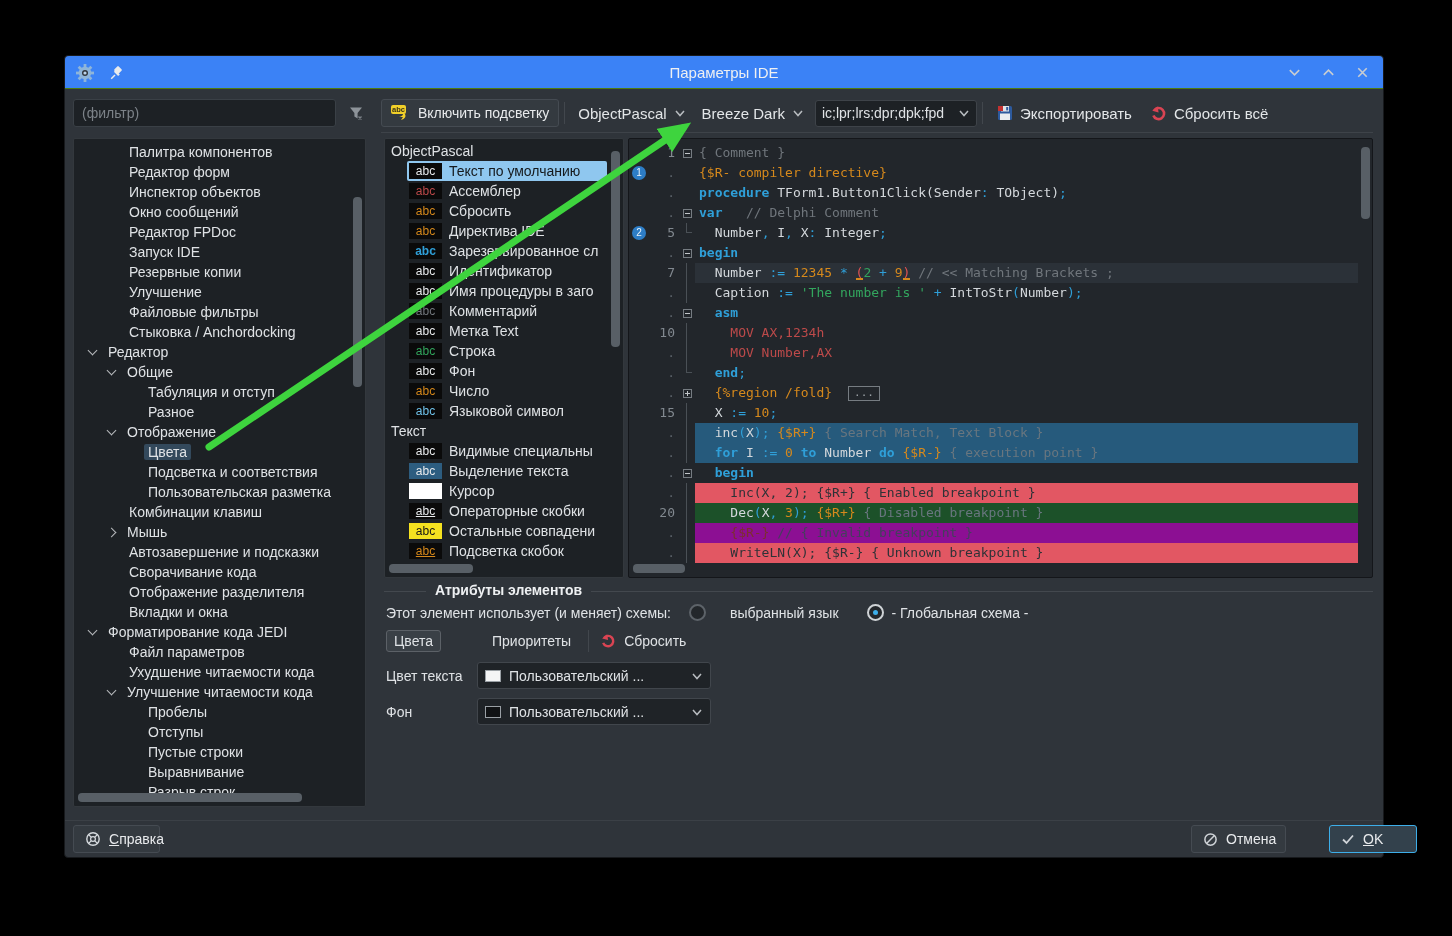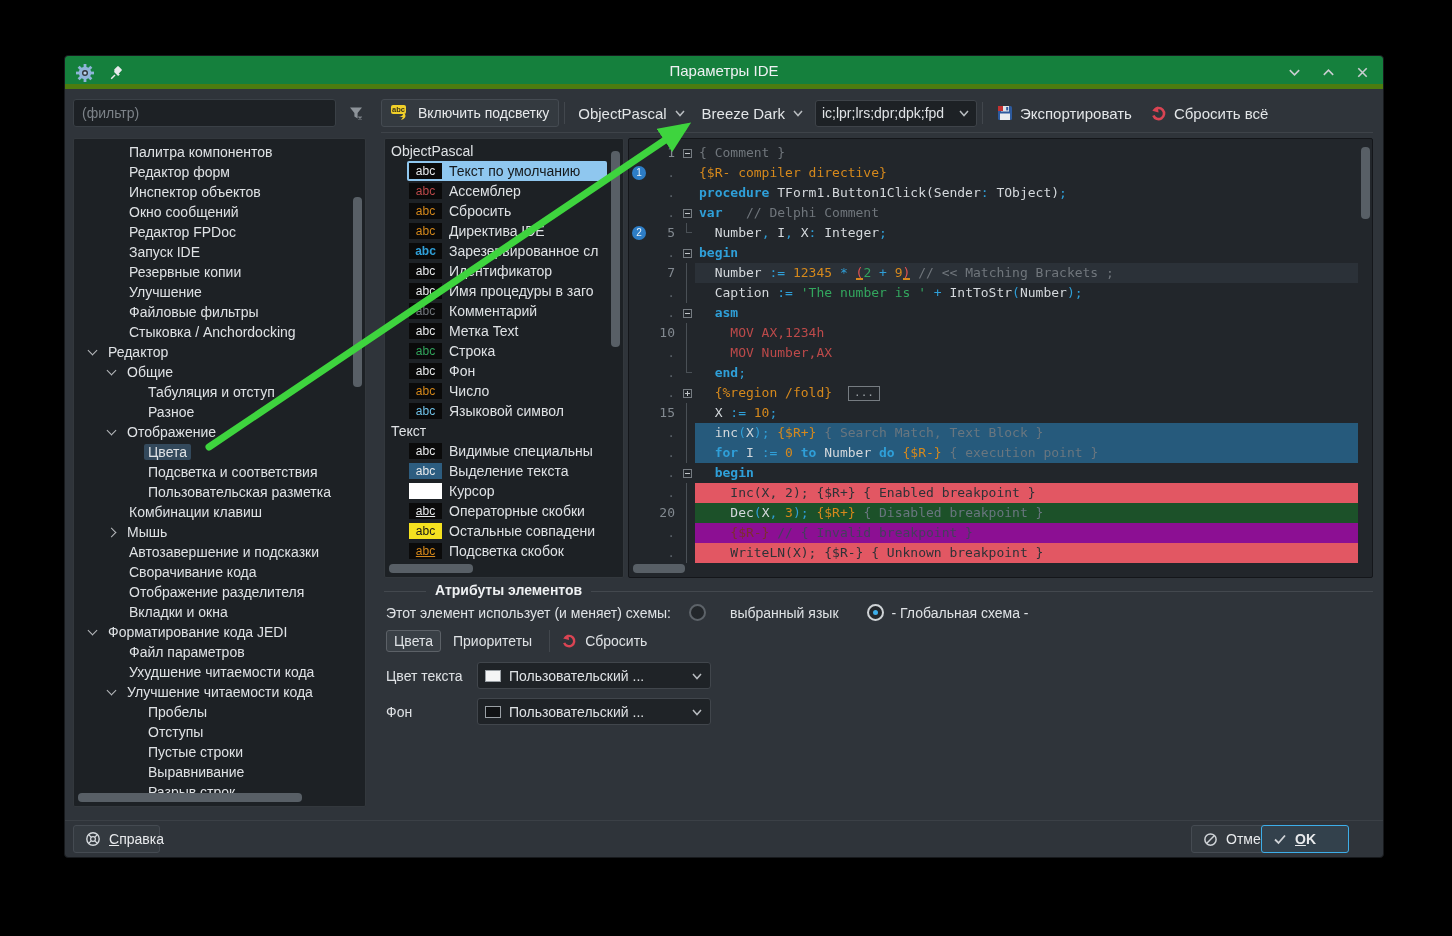--- a/index.html
+++ b/index.html
@@ -1,22 +1,22 @@
 <!DOCTYPE html>
 <html><head>
 <meta charset="utf-8">
 <style>
   html,body{margin:0;padding:0;background:#000;width:1452px;height:936px;overflow:hidden;
     font-family:"Liberation Sans", sans-serif;-webkit-font-smoothing:antialiased;}
   *{box-sizing:border-box;}
   .window{position:absolute;left:64px;top:55px;width:1320px;height:803px;background:#2f343a;
     border:1px solid #17191c;border-radius:4px;box-shadow:0 8px 30px rgba(0,0,0,.6);}
   
-  .titlebar{position:absolute;left:0;top:0;right:0;height:33px;background:#15803d;
-    border-bottom:5px solid #4d7c0f;border-radius:4px 4px 0 0;display:flex;align-items:center;}
+  .titlebar{position:absolute;left:0;top:0;right:0;height:33px;background:#3b82f6;
+    border-bottom:1px solid #4d7c0f;border-radius:4px 4px 0 0;display:flex;align-items:center;}
   .tb-title{position:absolute;left:0;right:0;text-align:center;color:#eef0f2;font-size:15px;}
   .tb-left{position:absolute;left:10px;top:0;height:33px;display:flex;align-items:center;gap:14px;}
   .tb-right{position:absolute;right:12px;top:0;height:33px;display:flex;align-items:center;gap:16px;}
   .tb-btn{width:18px;height:18px;display:flex;align-items:center;justify-content:center;cursor:pointer;}
   
   .filter-input{position:absolute;left:8px;top:43px;width:263px;height:28px;background:#1d2125;
     border:1px solid #3a4046;border-radius:3px;color:#7c8288;font-size:14px;padding:0 8px;
     display:flex;align-items:center;}
   .funnel-btn{position:absolute;left:277px;top:43px;width:28px;height:28px;display:flex;
     align-items:center;justify-content:center;}
@@ -79,21 +79,21 @@
   .groupbox-title{position:absolute;left:42px;top:-10px;background:#2f343a;padding:0 9px;
     color:#eef0f2;font-weight:bold;font-size:14px;}
   .attr-row1{position:absolute;left:2px;top:12px;display:flex;align-items:center;gap:10px;
     color:#dfe2e5;font-size:14px;}
   .radio{width:17px;height:17px;border-radius:50%;flex:none;position:relative;}
   .radio-off{border:2px solid #5d6369;background:#23272b;}
   .radio-on{border:2px solid #cfd3d6;background:#23272b;}
   .radio-on::after{content:"";position:absolute;left:4px;top:4px;width:5px;height:5px;border-radius:50%;background:#3daee9;}
   .attr-tabs{position:absolute;left:2px;top:38px;display:flex;align-items:center;gap:6px;color:#dfe2e5;font-size:14px;}
   .tab-active{border:1px solid #5c6167;background:#3a4046;border-radius:3px;padding:2px 7px;}
-  .tab-plain{padding:2px 6px;}
+  .tab-plain{padding:2px 6px;margin-left:39px;}
   .attr-field{position:absolute;display:flex;align-items:center;color:#dfe2e5;font-size:14px;}
   .swatch-combo{display:flex;align-items:center;background:#1f2327;border:1px solid #41464c;
     border-radius:3px;width:234px;height:27px;padding:0 7px;gap:8px;}
   .swatch{width:16px;height:12px;border:1px solid #9aa0a5;flex:none;}
   .combo-chev{margin-left:auto;}
   
   .footer-sep{position:absolute;left:0;right:0;top:764px;height:1px;background:#3b4046;}
   .fbtn{position:absolute;top:769px;height:28px;background:#343a40;border:1px solid #454b52;
     border-radius:3px;color:#e8eaec;font-size:14px;display:flex;align-items:center;gap:8px;padding:0 11px;}
   .fbtn.focused{border:1px solid #3daee9;background:#33414c;}
@@ -649,21 +649,21 @@
   </div>
   <div class="fbtn" style="left:1126px;width:95px;">
     <span style="display:inline-flex">
       <svg width="15" height="15" viewBox="0 0 16 16">
         <circle cx="8" cy="8" r="6" fill="none" stroke="#cfd3d7" stroke-width="1.6"></circle>
         <line x1="3.8" y1="12.2" x2="12.2" y2="3.8" stroke="#cfd3d7" stroke-width="1.6"></line>
       </svg>
     </span>
     <span>Отмена</span>
   </div>
-  <div class="fbtn focused" style="left:1196px;width:88px;font-weight:bold;">
+  <div class="fbtn focused" style="left:1264px;width:88px;">
     <span style="display:inline-flex">
       <svg width="14" height="14" viewBox="0 0 14 14">
           <polyline points="2,7.5 5.5,11 12,3.5" fill="none" stroke="#cfd3d7" stroke-width="1.8"></polyline>
         </svg>
     </span>
     <span class="accel">OK</span>
   </div>
 </div>
 
 <svg class="arrow-overlay">

